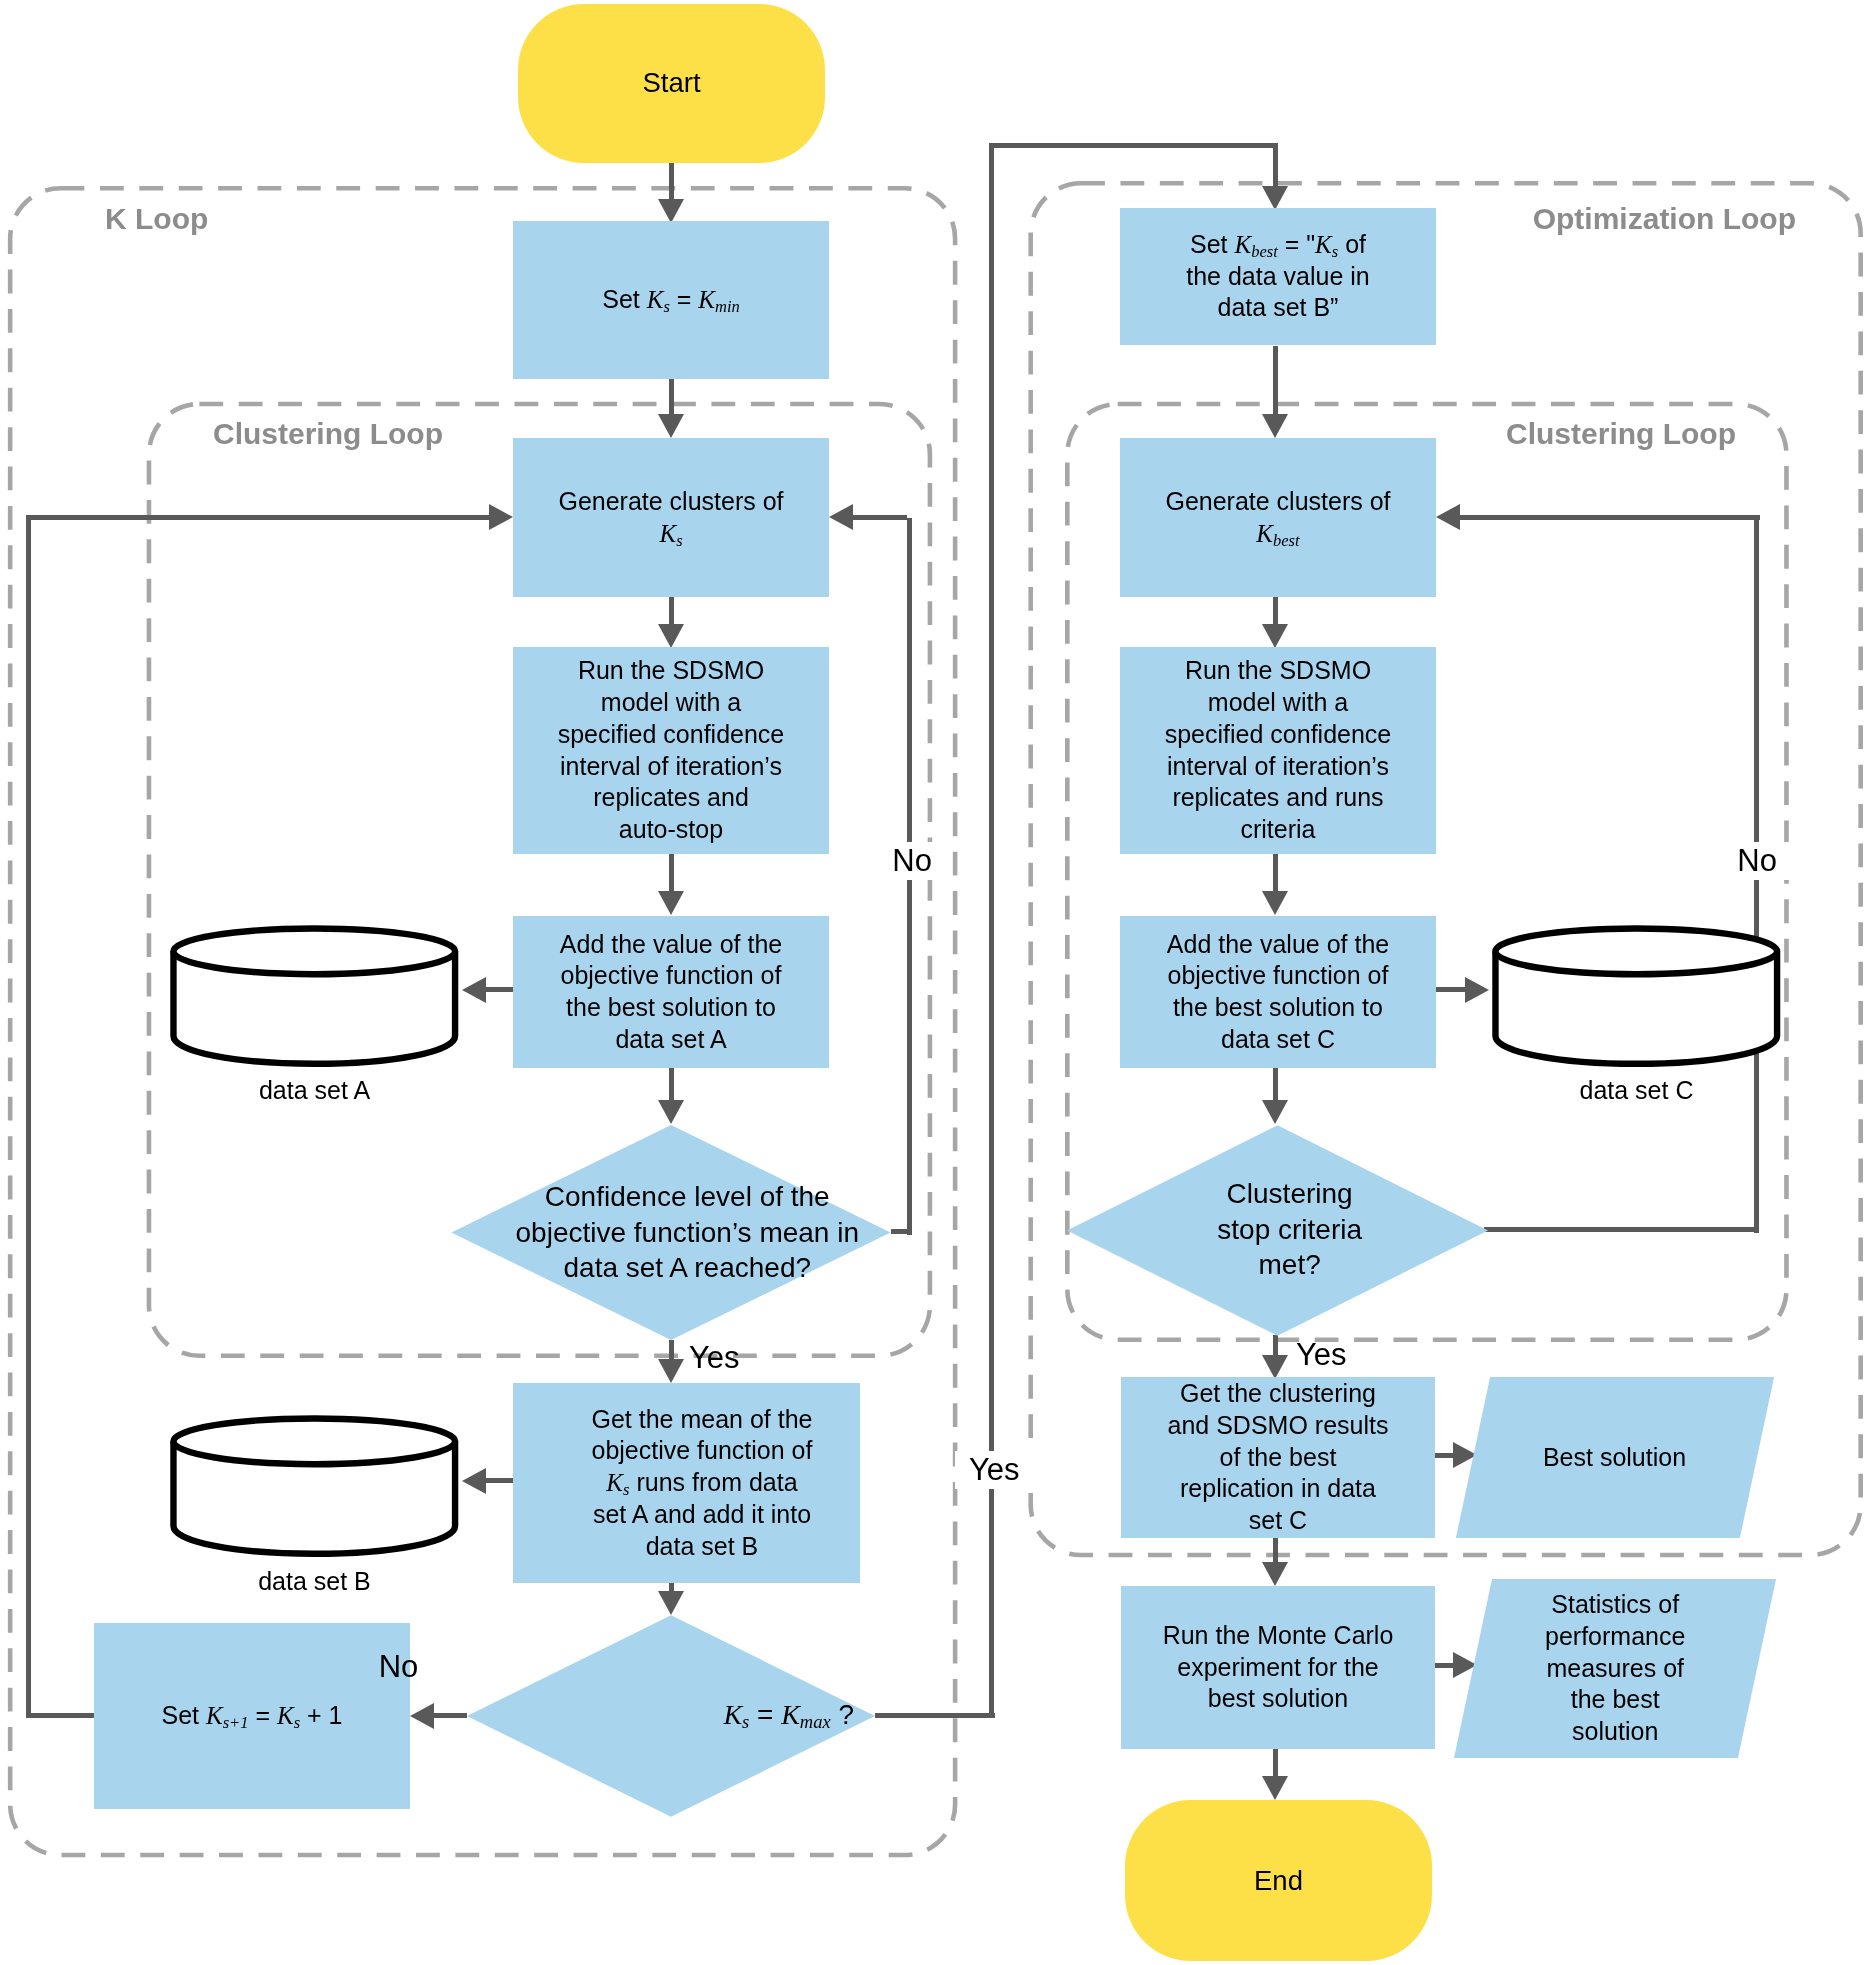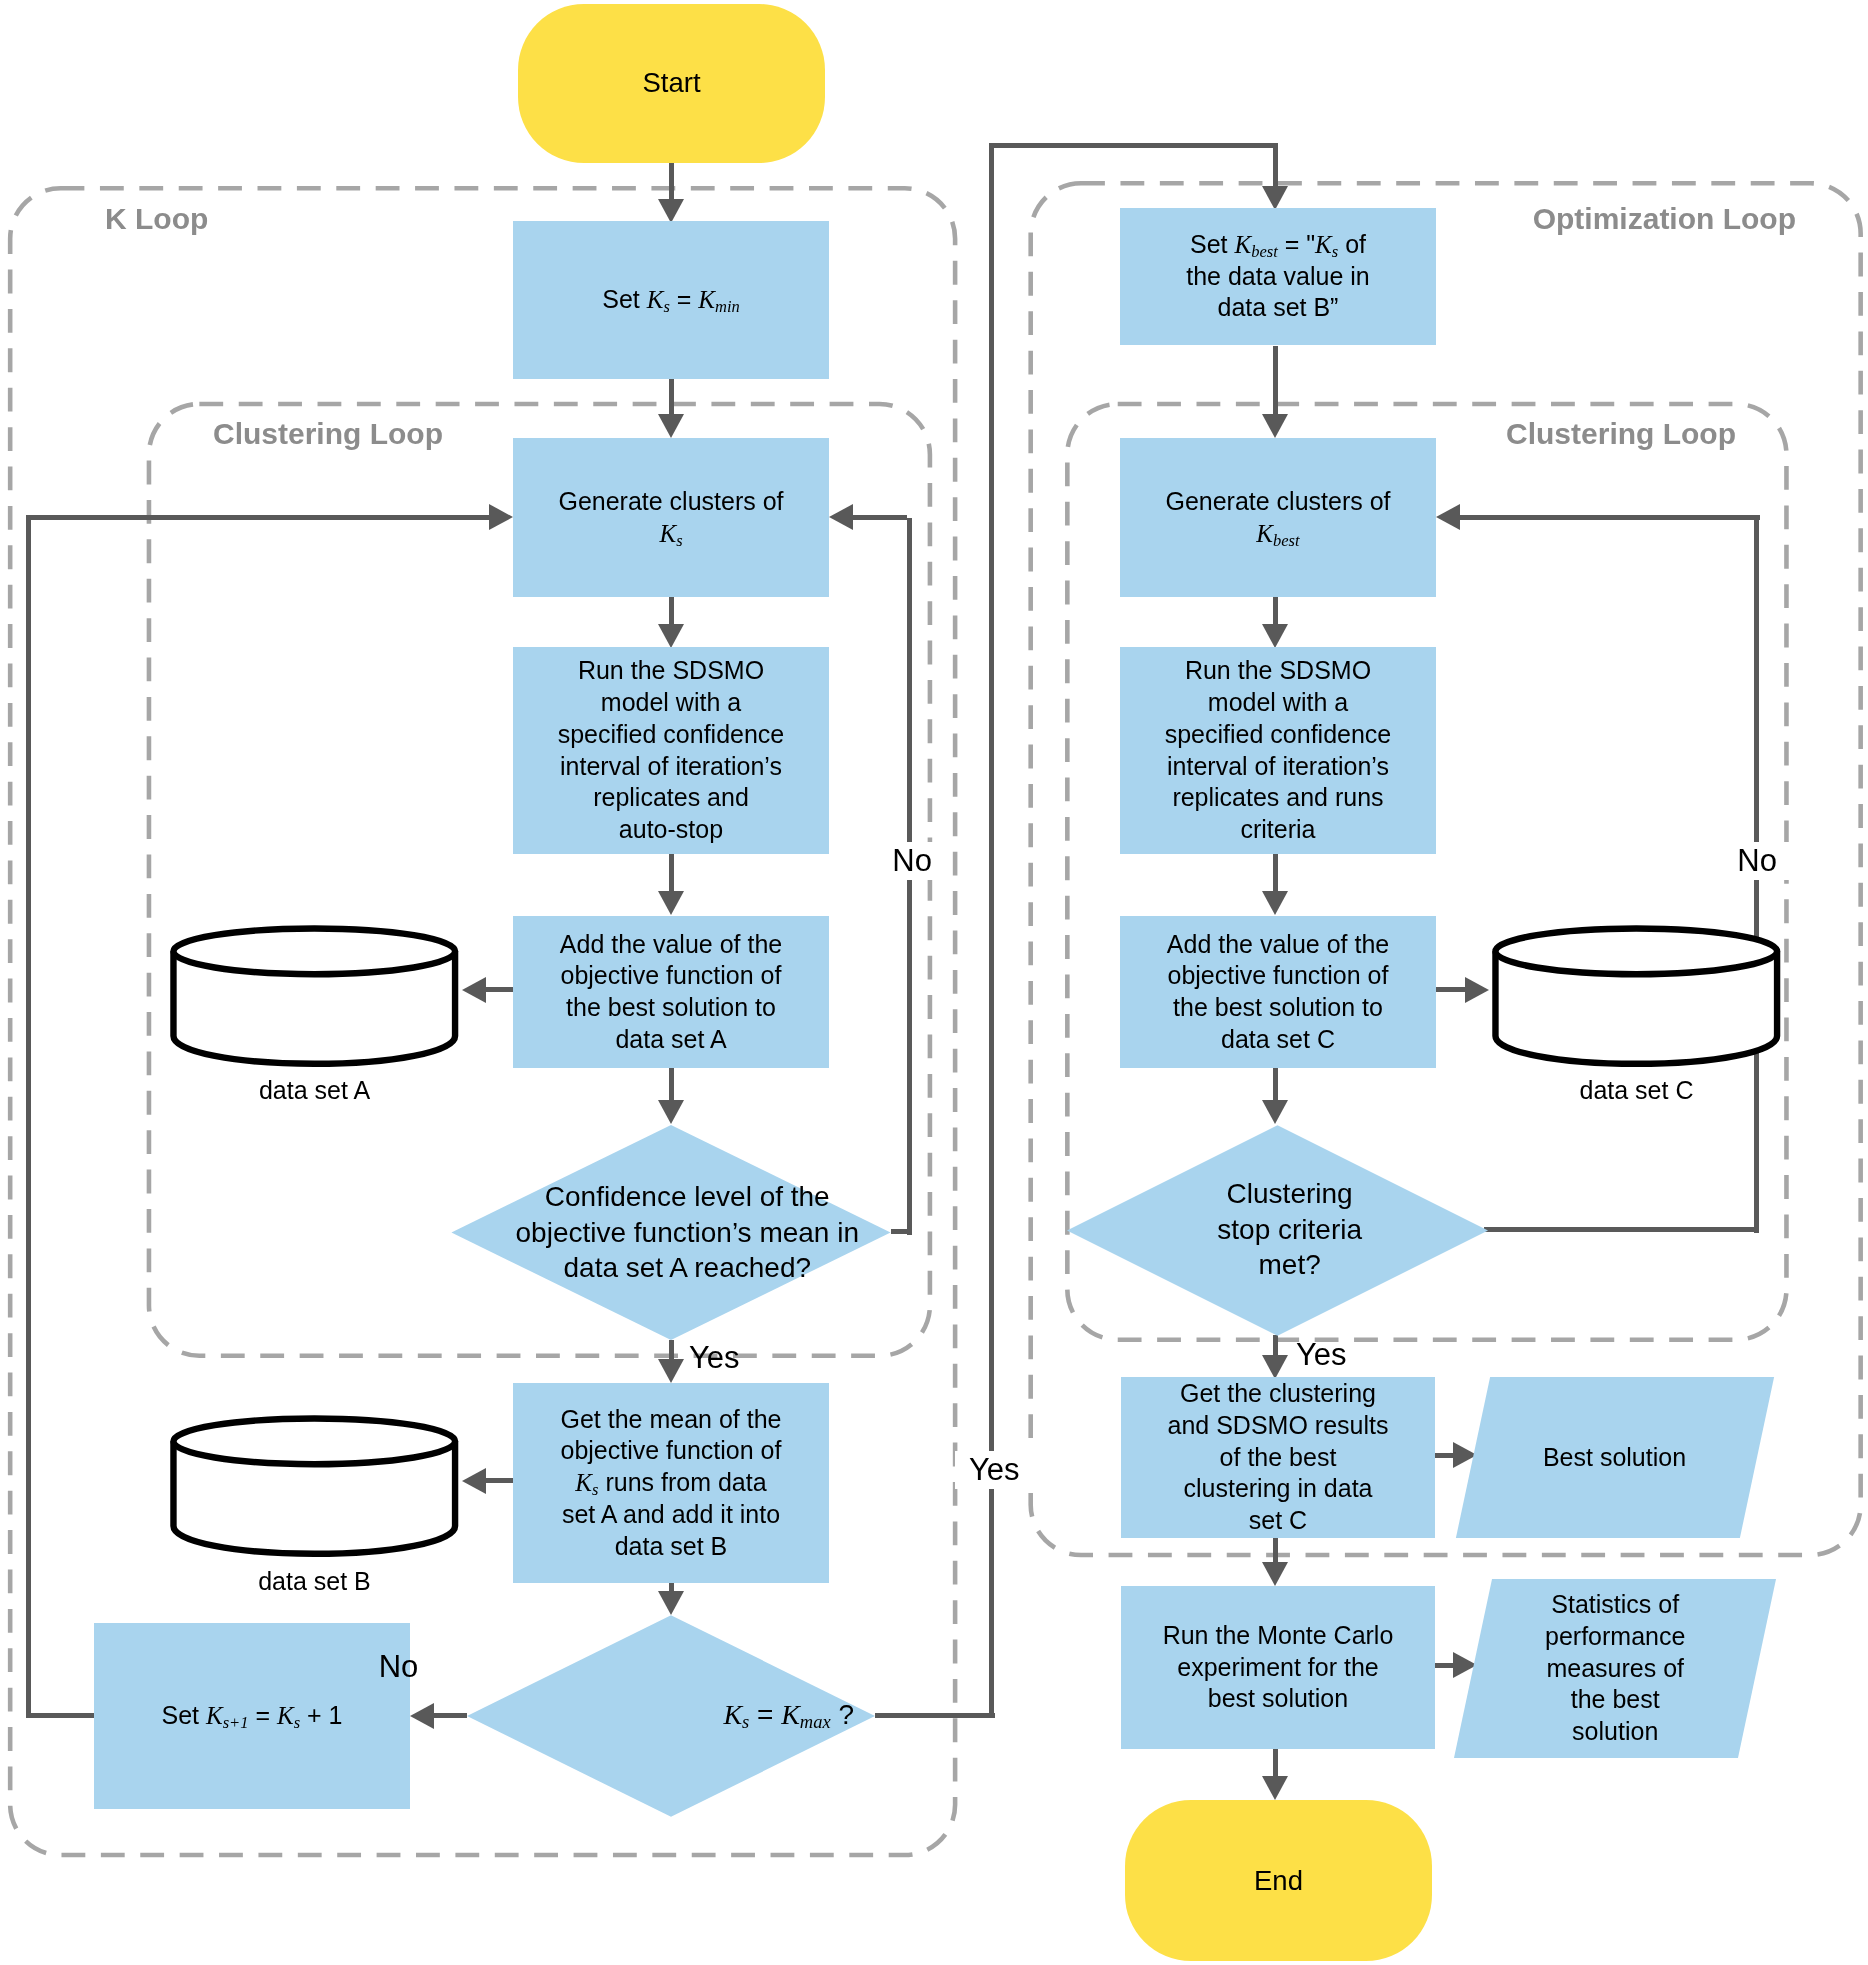--- a/index.html
+++ b/index.html
@@ -148,41 +148,41 @@
     </div>
   <div class="node" style="left:513px;top:438px;width:316px;height:159px;">
       <div><span>Generate clusters of</span><br><span class="seg-i">K</span><span class="seg-sub">s</span></div>
     </div>
   <div class="node" style="left:513px;top:647px;width:316px;height:207px;">
       <div><span>Run the SDSMO</span><br><span>model with a</span><br><span>specified confidence</span><br><span>interval of iteration’s</span><br><span>replicates and</span><br><span>auto-stop</span></div>
     </div>
   <div class="node" style="left:513px;top:916px;width:316px;height:152px;">
       <div><span>Add the value of the</span><br><span>objective function of</span><br><span>the best solution to</span><br><span>data set A</span></div>
     </div>
-  <div class="node" style="left:513px;top:1383px;width:316px;height:200px;">
+  <div class="node" style="left:513px;top:1383px;width:316px;height:200px;padding-left:31px;">
       <div><span>Get the mean of the</span><br><span>objective function of</span><br><span class="seg-i">K</span><span class="seg-sub">s</span><span> runs from data</span><br><span>set A and add it into</span><br><span>data set B</span></div>
     </div>
   <div class="node" style="left:94px;top:1623px;width:316px;height:186px;">
       <div><span>Set </span><span class="seg-i">K</span><span class="seg-sub">s+1</span><span> = </span><span class="seg-i">K</span><span class="seg-sub">s</span><span> + 1</span></div>
     </div>
 
   <div class="node" style="left:1120px;top:208px;width:316px;height:137px;">
       <div><span>Set </span><span class="seg-i">K</span><span class="seg-sub">best</span><span> = "</span><span class="seg-i">K</span><span class="seg-sub">s</span><span> of</span><br><span>the data value in</span><br><span>data set B”</span></div>
     </div>
   <div class="node" style="left:1120px;top:438px;width:316px;height:159px;">
       <div><span>Generate clusters of</span><br><span class="seg-i">K</span><span class="seg-sub">best</span></div>
     </div>
   <div class="node" style="left:1120px;top:647px;width:316px;height:207px;">
       <div><span>Run the SDSMO</span><br><span>model with a</span><br><span>specified confidence</span><br><span>interval of iteration’s</span><br><span>replicates and runs</span><br><span>criteria</span></div>
     </div>
   <div class="node" style="left:1120px;top:916px;width:316px;height:152px;">
       <div><span>Add the value of the</span><br><span>objective function of</span><br><span>the best solution to</span><br><span>data set C</span></div>
     </div>
   <div class="node" style="left:1121px;top:1377px;width:314px;height:161px;">
-      <div><span>Get the clustering</span><br><span>and SDSMO results</span><br><span>of the best</span><br><span>clustering in data</span><br><span>set C</span></div>
+      <div><span>Get the clustering</span><br><span>and SDSMO results</span><br><span>of the best</span><br><span>replication in data</span><br><span>set C</span></div>
     </div>
   <div class="node" style="left:1121px;top:1586px;width:314px;height:163px;">
       <div><span>Run the Monte Carlo</span><br><span>experiment for the</span><br><span>best solution</span></div>
     </div>
 
   <svg class="abs" style="left:451px;top:1125px;" width="440" height="215" viewBox="0 0 960 470">
     <polygon points="480,0 960,235 480,470 0,235" fill="#A9D4EE"></polygon>
   </svg>
   <div class="dtext" style="left:483px;top:1150px;width:376px;height:165px;">
       <div><span>Confidence level of the</span><br><span>objective function’s mean in</span><br><span>data set A reached?</span></div>

